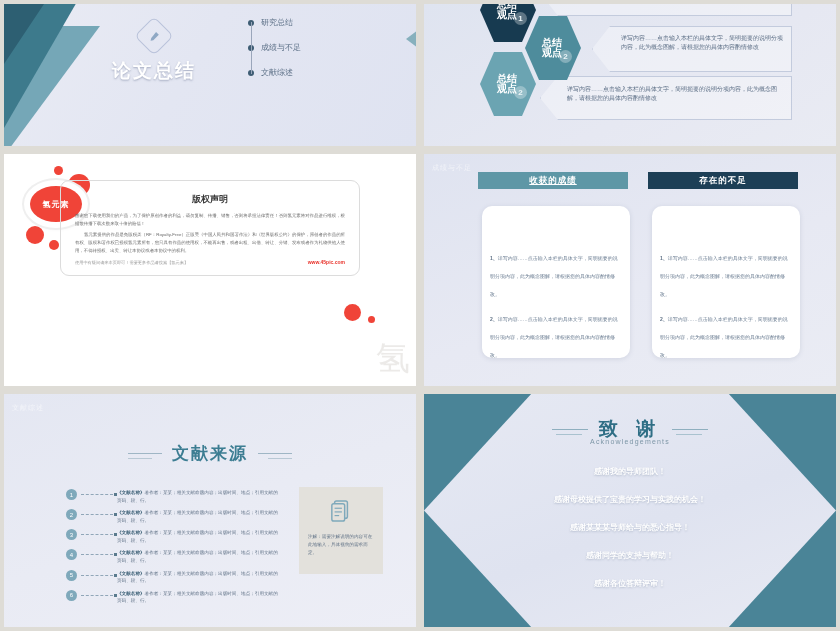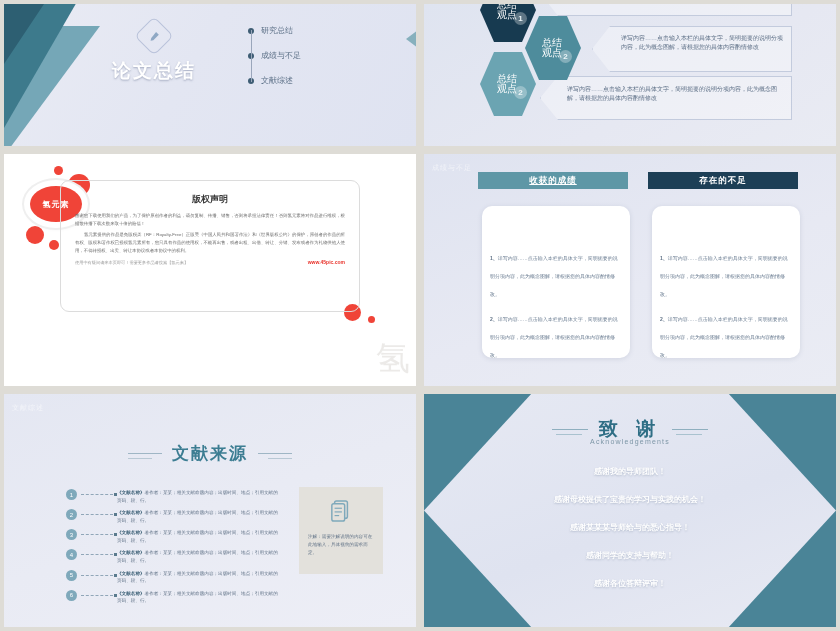--- a/index.html
+++ b/index.html
@@ -31,49 +31,49 @@
   .s1 .tri-c{position:absolute;left:0;top:0;width:0;height:0;
     border-left:40px solid #2d5f72;border-bottom:60px solid transparent;}
   .s1 .arrow-r{position:absolute;right:-2px;top:26px;width:0;height:0;
     border-right:12px solid #87b0bd;border-top:9px solid transparent;border-bottom:9px solid transparent;}
   .s1 .titlewrap{position:absolute;left:108px;top:18px;display:flex;align-items:center;gap:8px;flex-direction:column;}
   .dia{width:26px;height:26px;border:1.4px solid #b9c2da;border-radius:6px;
        transform:rotate(45deg);display:flex;align-items:center;justify-content:center;}
   .dia svg{transform:rotate(-45deg);}
   .s1 .ttl{font-size:19px;font-weight:bold;color:#fff;letter-spacing:2px;
       text-shadow:0 1px 2px rgba(110,120,150,.55);font-family:"DejaVu Sans",sans-serif;}
-  .s1 .bullets{position:absolute;left:244px;top:14px;}
+  .s1 .bullets{position:absolute;left:244px;top:6px;}
   .s1 .brow{display:flex;align-items:center;gap:7px;height:25px;}
   .s1 .bdot{width:6px;height:6px;border-radius:50%;background:#3e5d74;flex:none;}
   .s1 .bline{position:absolute;left:2.5px;top:12px;width:1px;height:52px;background:#9aa6bb;}
   .s1 .btxt{font-size:8px;color:#5b6f86;}
 
   
   .s2{background:linear-gradient(150deg,#dfe4f0 0%,#e6e8f2 60%,#e9ebf3 100%);}
   .hex{position:absolute;width:56px;height:64px;
        clip-path:polygon(25% 0%,75% 0%,100% 50%,75% 100%,25% 100%,0% 50%);
        display:flex;align-items:center;justify-content:center;}
-  .hex .hlab{color:#fff;font-size:10px;font-weight:normal;line-height:1.05;text-align:center;
+  .hex .hlab{color:#fff;font-size:10px;font-weight:bold;line-height:1.05;text-align:center;
        margin-right:10px;font-family:"DejaVu Sans",sans-serif;padding-left:8px;}
   .hex .hnum{position:absolute;right:9px;bottom:17px;width:13px;height:13px;border-radius:50%;
        background:rgba(255,255,255,.3);color:#eaf4f7;font-size:8px;display:flex;
        align-items:center;justify-content:center;font-weight:bold;}
   .hx1{left:56px;top:-26px;background:#173a50;}
   .hx2{left:101px;top:12px;background:#4e8c9c;}
   .hx3{left:56px;top:48px;background:#6ba4b2;}
   .cap{position:absolute;border:1px solid #c3cbdd;background:rgba(255,255,255,.34);
        clip-path:polygon(18px 0,100% 0,100% 100%,18px 100%,0 50%);}
   .cap p{margin:0;font-size:6px;color:#5d6f86;line-height:1.55;}
   .cp0{left:116px;top:-34px;width:252px;height:46px;padding:6px 10px 6px 26px;box-sizing:border-box;}
   .cp1{left:168px;top:22px;width:200px;height:46px;padding:7px 8px 6px 28px;box-sizing:border-box;}
   .cp2{left:116px;top:72px;width:252px;height:44px;padding:8px 10px 6px 26px;box-sizing:border-box;}
 
   
   .s3{background:#fff;}
-  .s3 .card{position:absolute;left:56px;top:26px;width:300px;height:132px;
+  .s3 .card{position:absolute;left:56px;top:26px;width:300px;height:96px;
       border:1px solid #dcdcdc;border-radius:9px;box-sizing:border-box;padding:8px 14px;}
   .s3 .cw{font-size:9px;font-weight:bold;color:#3a3a3a;text-align:center;margin:4px 0 6px;}
   .s3 .cp{font-size:4.4px;color:#6a6a6a;line-height:1.75;margin:0 0 4px;text-align:justify;}
   .s3 .cfoot{display:flex;justify-content:space-between;align-items:flex-end;margin-top:2px;}
   .s3 .cfl{font-size:4.2px;color:#9a9a9a;}
   .s3 .cfr{font-size:5px;color:#e8322a;font-weight:bold;}
   .bub{position:absolute;border-radius:50%;background:#f04438;}
   .badge{position:absolute;left:26px;top:32px;width:52px;height:36px;border-radius:50%;
      background:#f04438;display:flex;align-items:center;justify-content:center;
      box-shadow:0 0 0 6px #fff,0 0 0 8px #efefef,0 3px 7px rgba(0,0,0,.22);}

